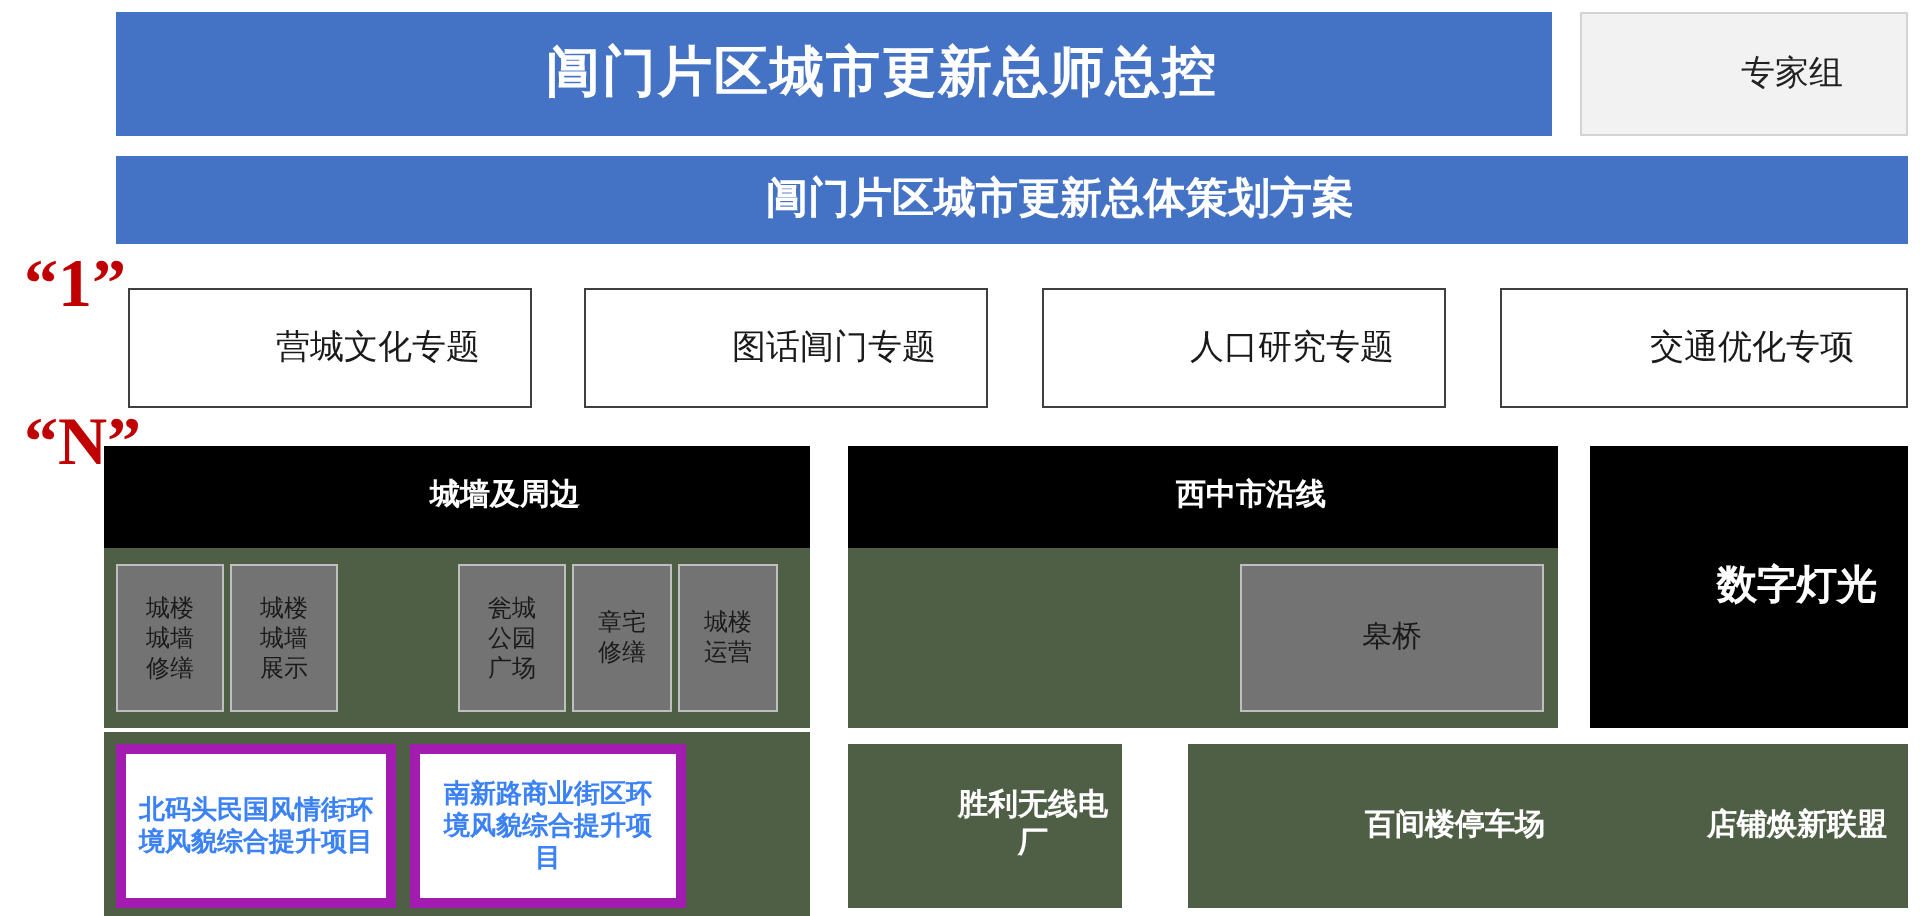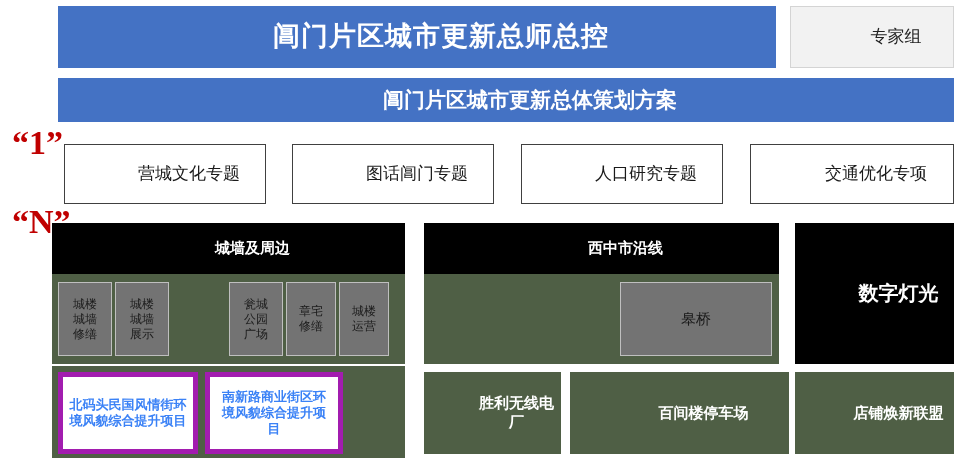--- a/index.html
+++ b/index.html
@@ -163,21 +163,21 @@
     position: absolute;
     left: 52px;
     top: 366px;
     width: 353px;
     height: 92px;
     background: #4f5f45;
   }
   .bot-1 { left: 58px;  width: 140px; }
   .bot-2 { left: 205px; width: 138px; }
   .bot-3 { left: 424px; width: 137px; }
-  .bot-4 { left: 570px; width: 219px; }
+  .bot-4 { left: 594px; width: 219px; }
   .bot-5 { left: 795px; width: 159px; }
   .bot-pad { padding: 4px 6px; box-sizing: border-box; }
 </style>
 </head>
 <body>
 
 <div class="stage">
 
   <div class="box banner-main">阊门片区城市更新总师总控</div>
   <div class="box expert-box">专家组</div>

